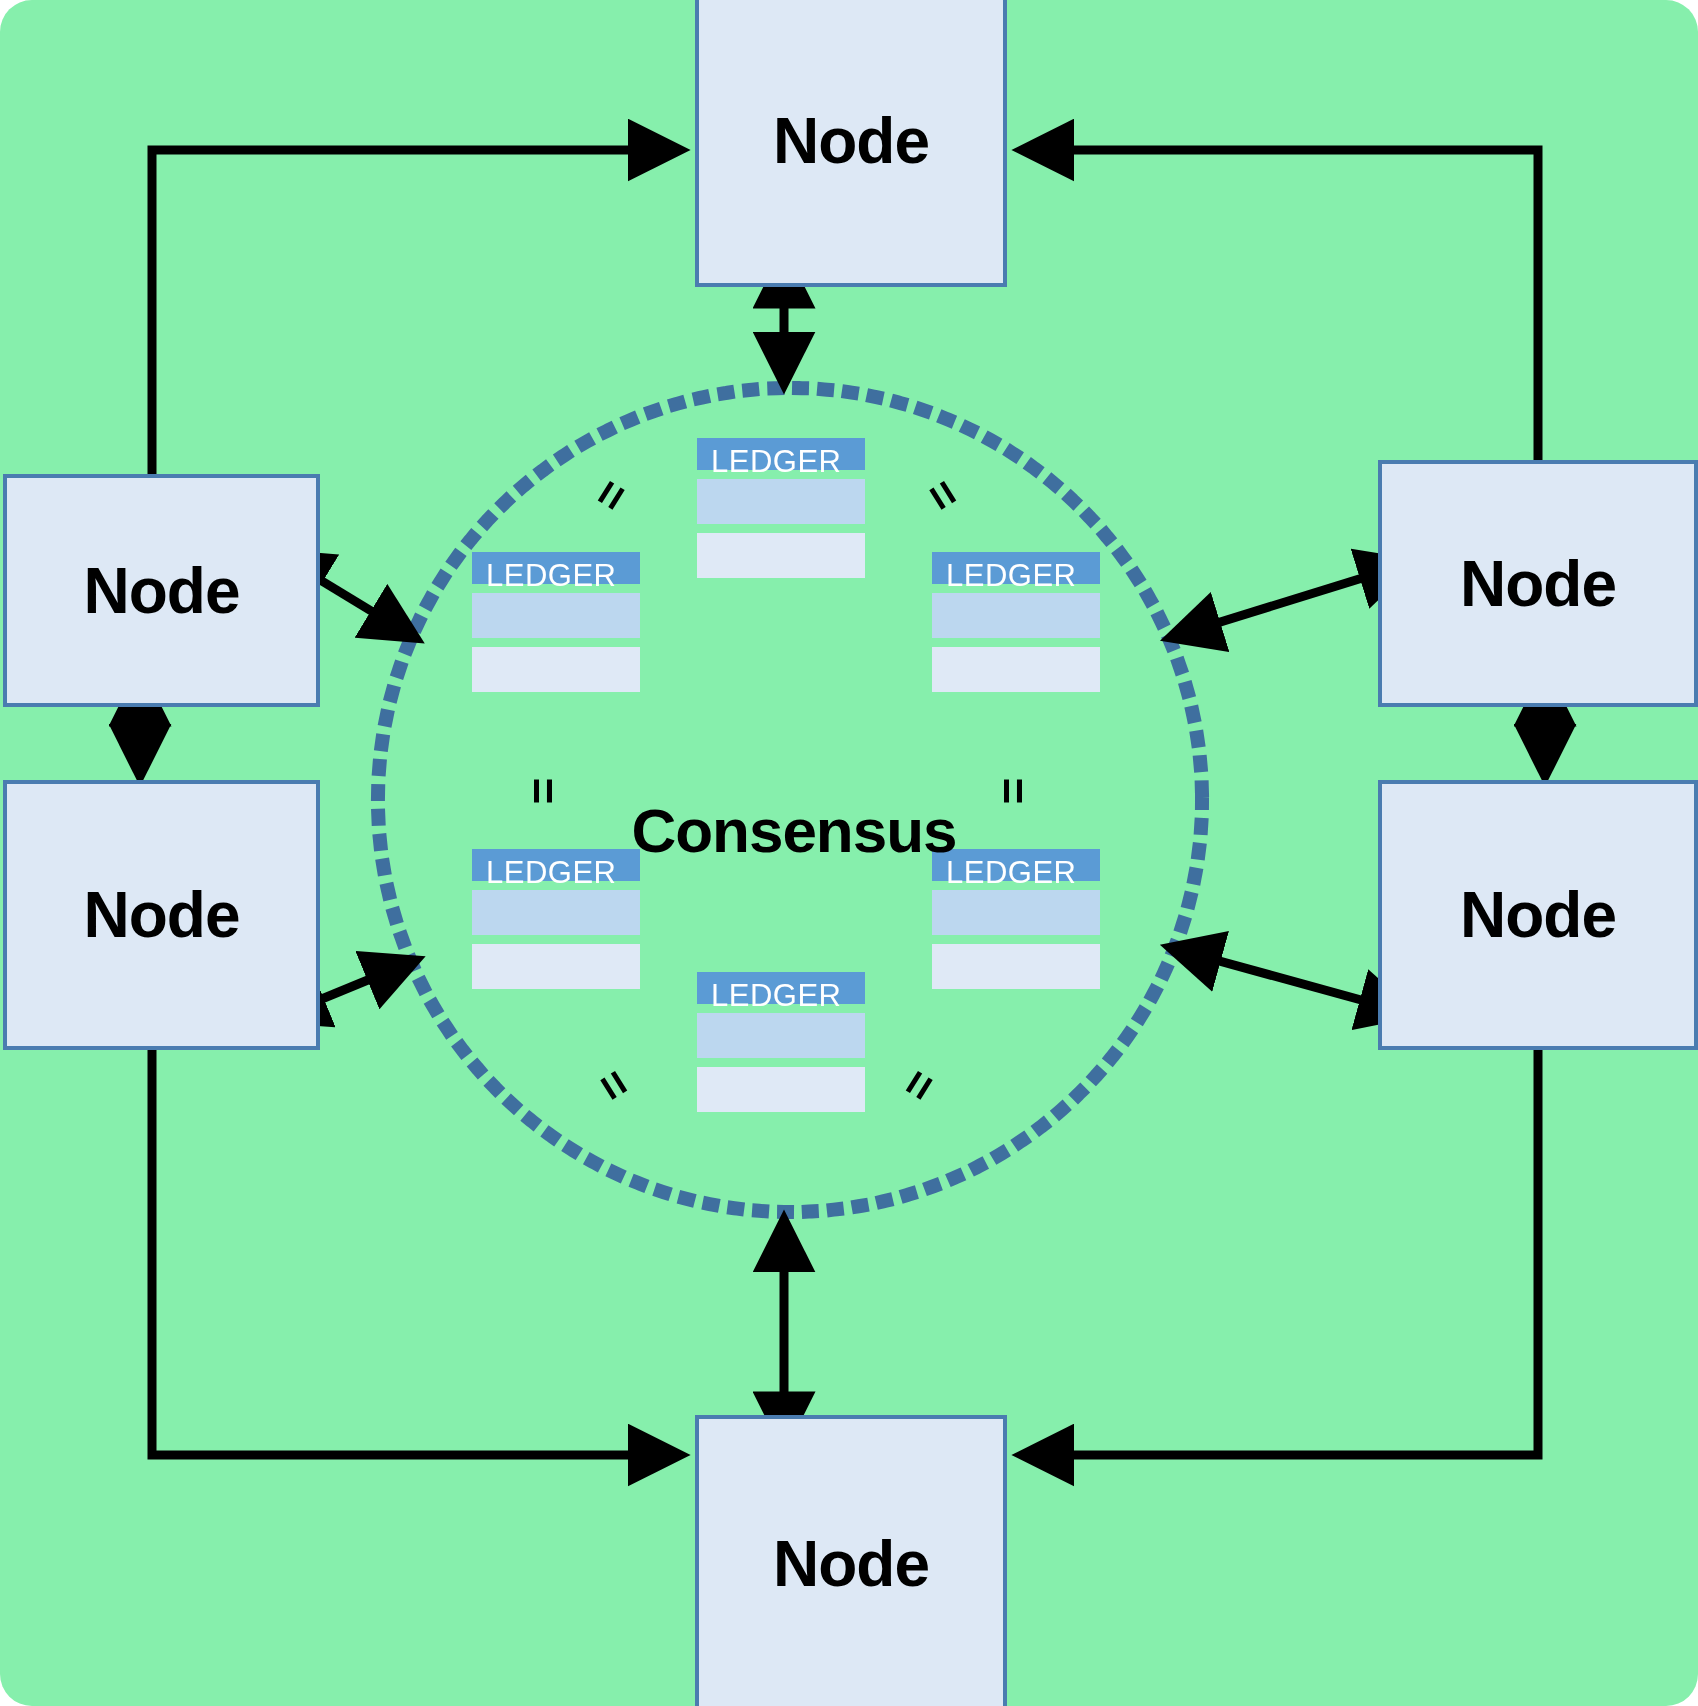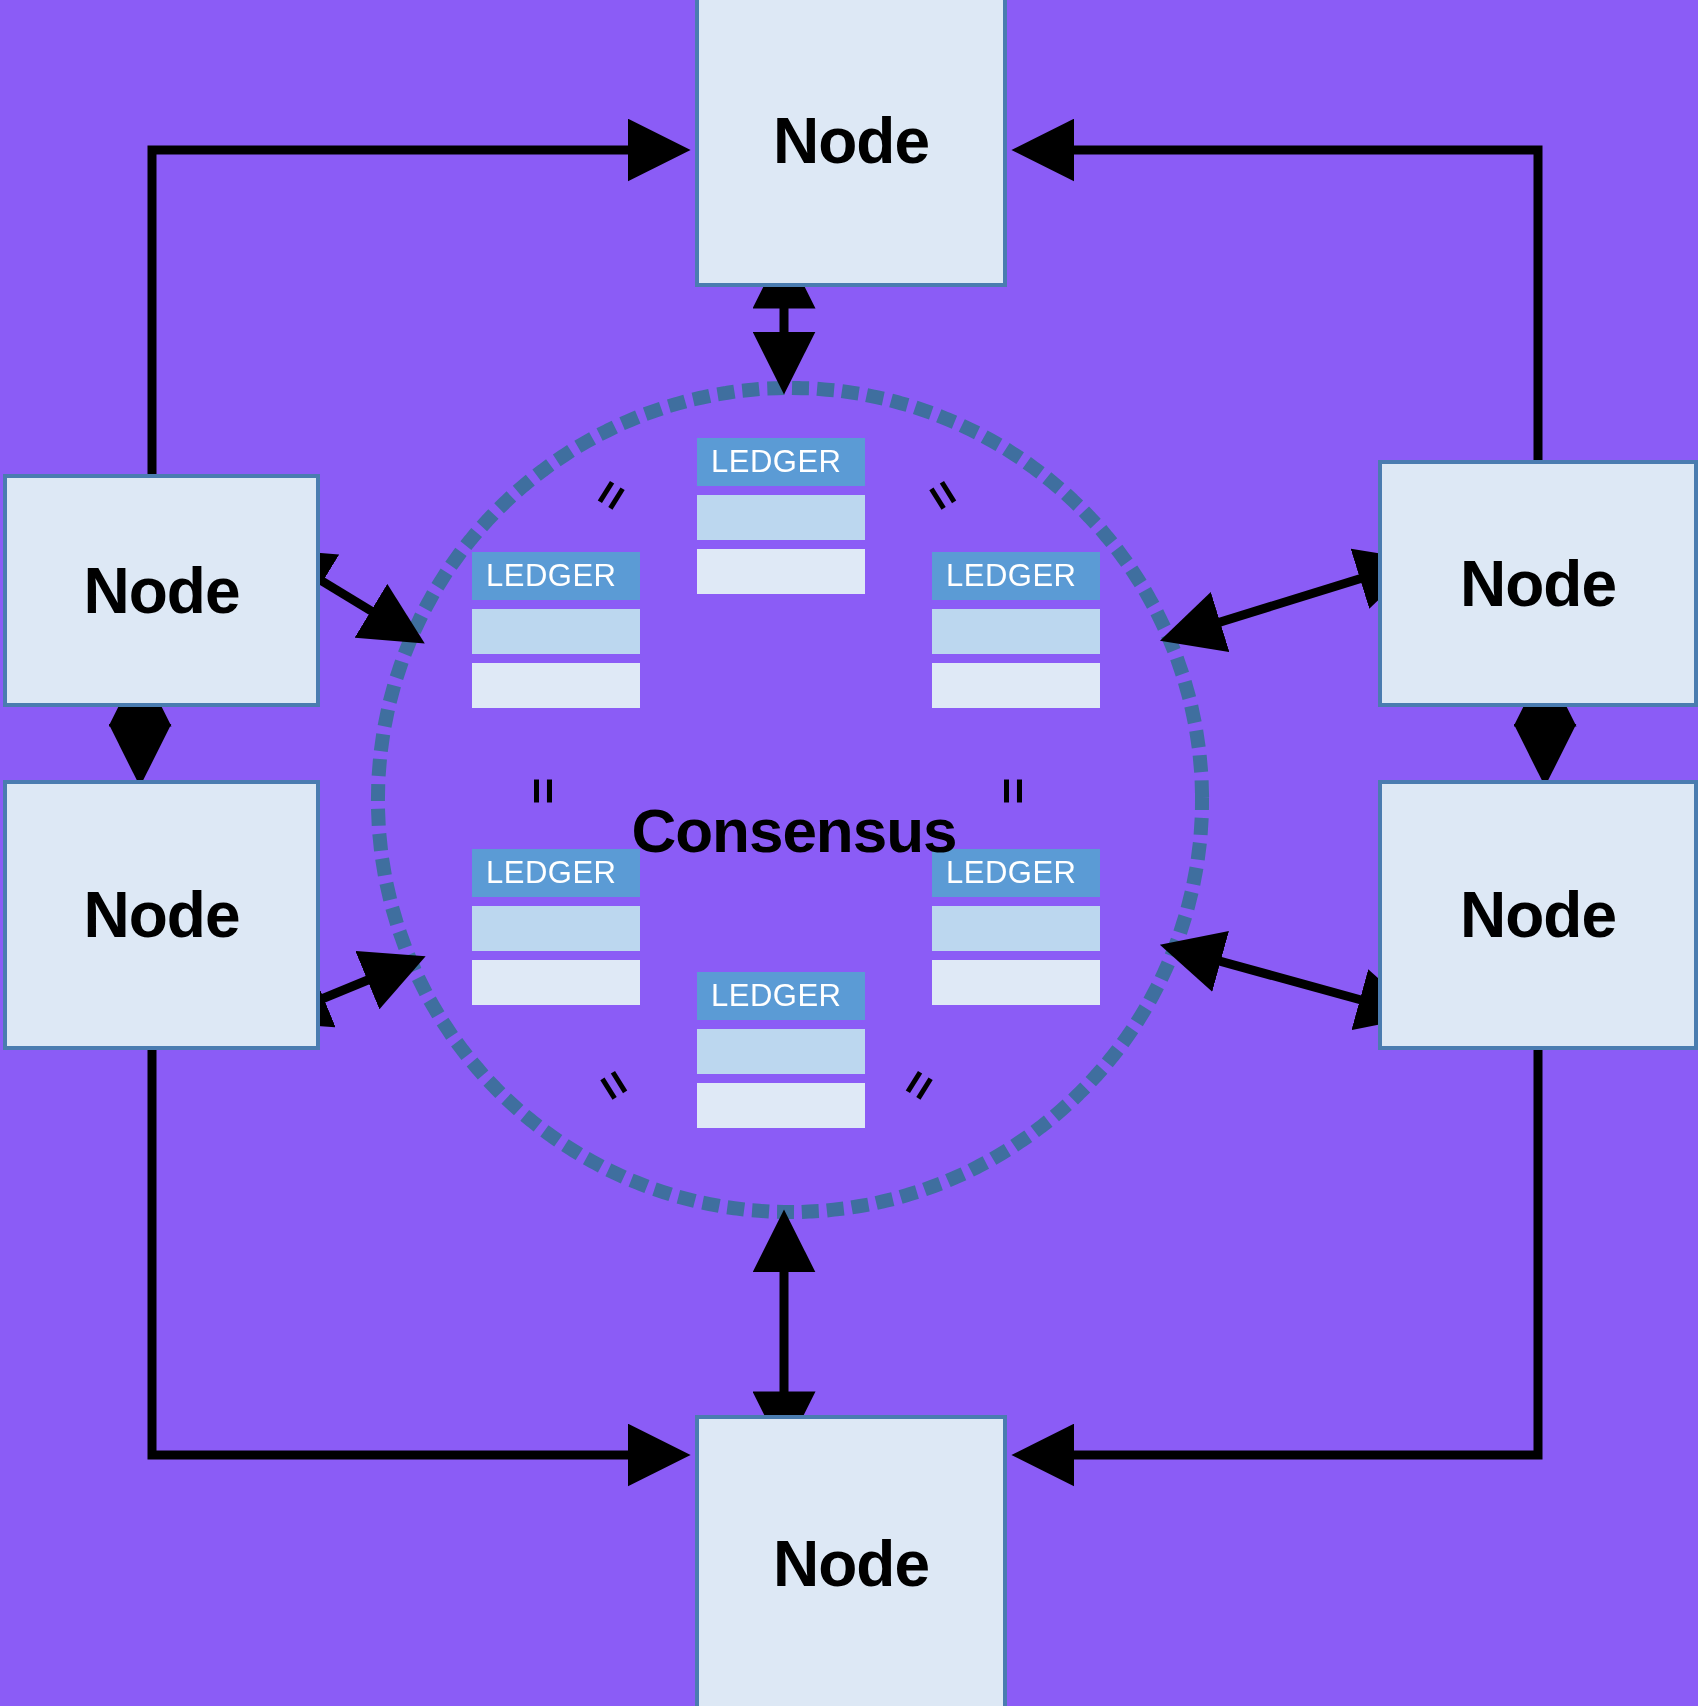--- a/index.html
+++ b/index.html
@@ -7,22 +7,23 @@
     padding: 0;
     background: #ffffff;
   }
   body {
     font-family: "Liberation Sans", sans-serif;
   }
   #canvas {
     position: relative;
     width: 1698px;
     height: 1706px;
-    background: #8b5cf6;
+    background: #86efac;
     overflow: hidden;
+    border-radius: 32px;
   }
 
   
   .node {
     position: absolute;
     box-sizing: border-box;
     background: #dde8f5;
     border: 4px solid #4a7cb0;
     display: flex;
     align-items: center;
@@ -60,21 +61,21 @@
     width: 168px;
   }
   .ledger-head {
     background: #5b9bd5;
     color: #ffffff;
     font-family: "Liberation Sans", sans-serif;
     font-size: 31px;
     letter-spacing: 0.5px;
     padding: 6px 0 7px 14px;
     box-sizing: border-box;
-    height: 48px;
+    height: 32px;
     line-height: 35px;
     white-space: nowrap;
   }
   .ledger-row {
     height: 45px;
     margin-top: 9px;
   }
   .row-a { background: #bcd7ef; }
   .row-b { background: #dfe9f6; }
 

